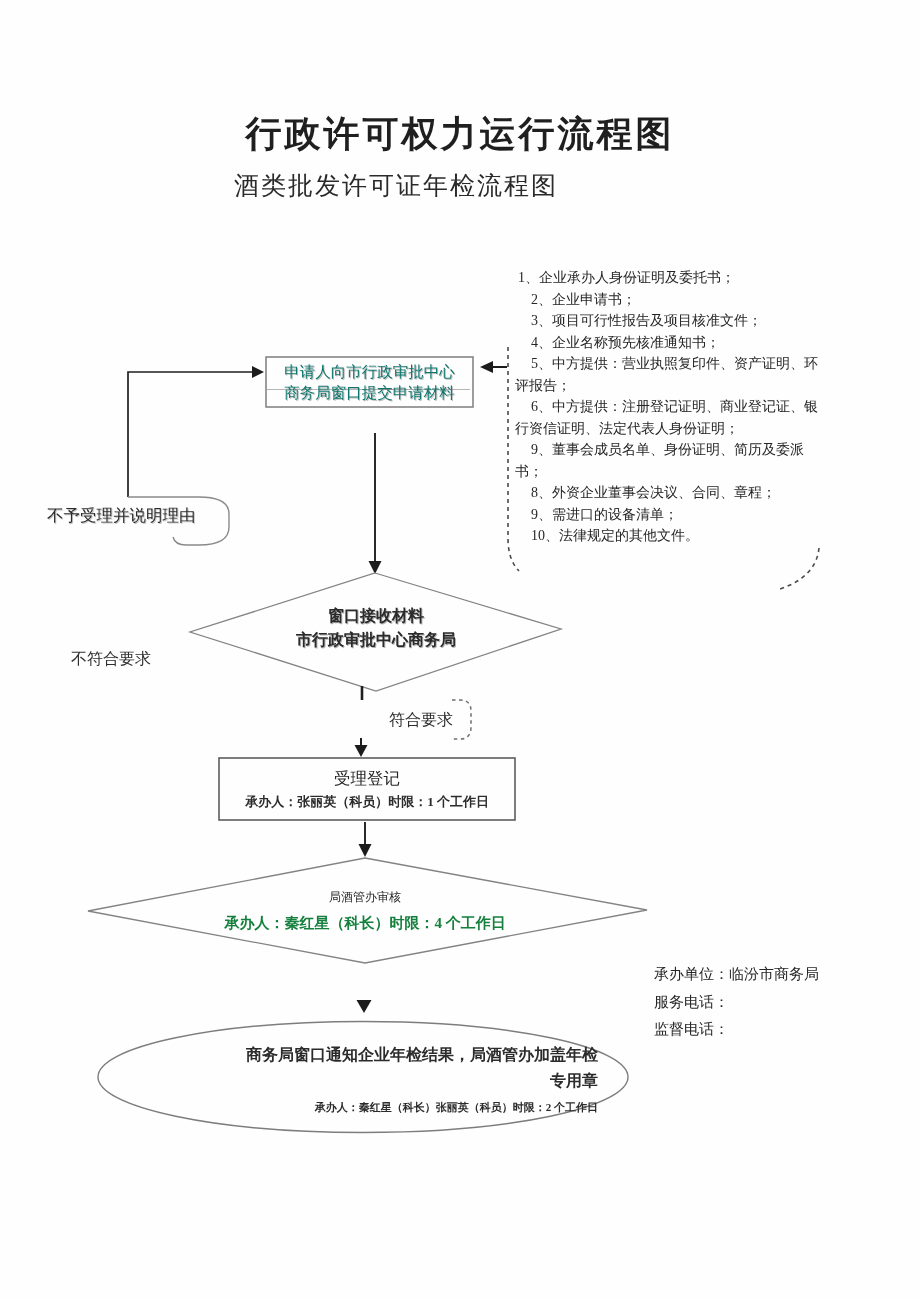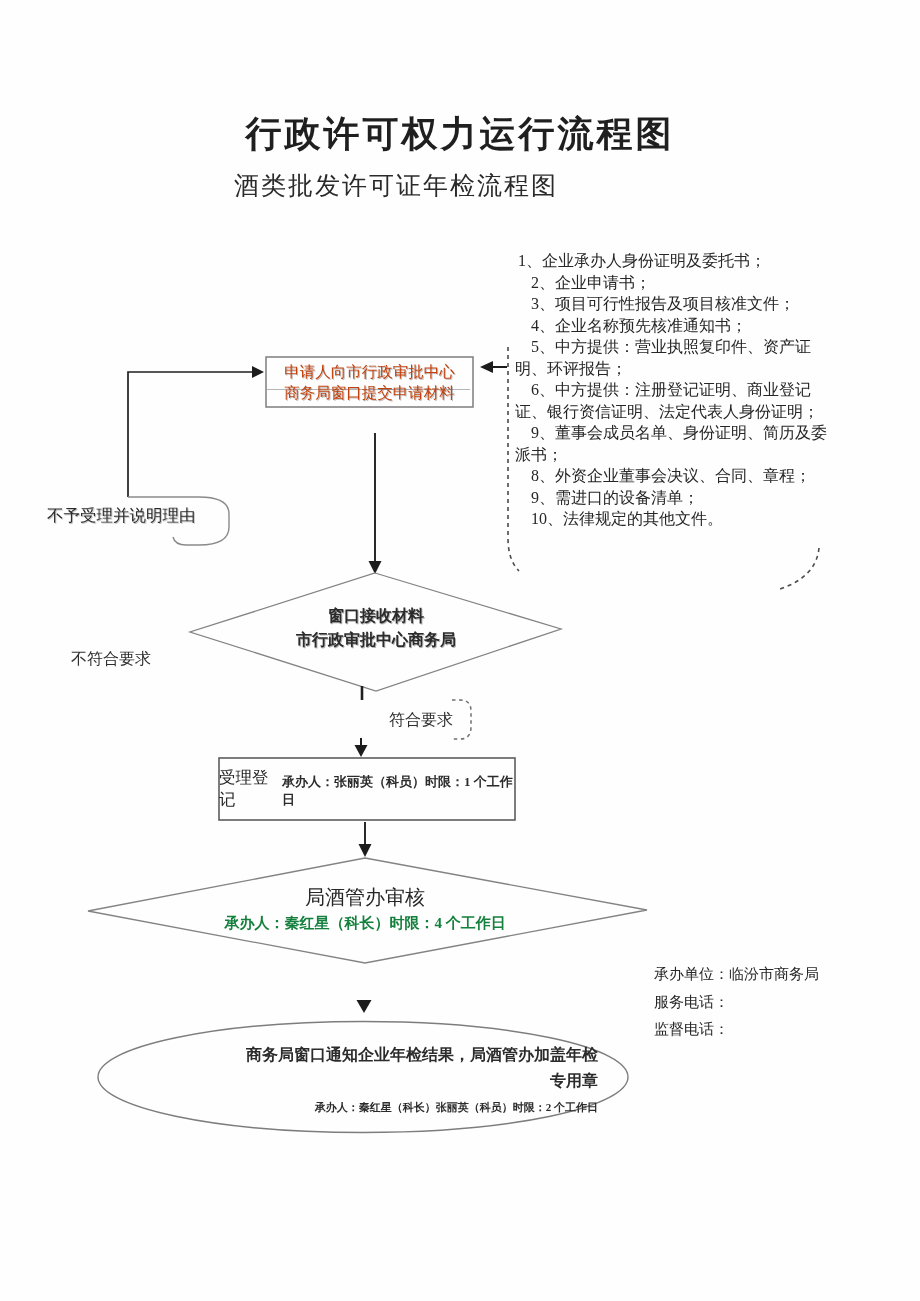--- a/index.html
+++ b/index.html
@@ -15,55 +15,55 @@
   .doc-title{
     left:0;top:110px;width:920px;text-align:center;
     font-size:36px;font-weight:600;letter-spacing:3px;color:#1f1f1f;
   }
   .doc-subtitle{
     left:0;top:169px;width:792px;text-align:center;
     font-size:25px;font-weight:500;letter-spacing:2px;color:#2a2a2a;
   }
 
   .materials{
-    left:506px;top:250px;width:324px;
-    font-size:16px;line-height:21.5px;font-weight:500;color:#262626;
+    left:506px;top:267px;width:324px;
+    font-size:14px;line-height:21.5px;font-weight:500;color:#262626;
   }
   .mat-item{padding-left:9px;text-indent:16px;}
   .mat-item:first-child{text-indent:3px;}
 
   .submit-box-text{
     left:266px;top:357px;width:207px;height:50px;
     display:flex;flex-direction:column;justify-content:center;align-items:center;
-    font-size:15.5px;line-height:21px;font-weight:500;color:#c2410c;
+    font-size:15.5px;line-height:21px;font-weight:500;color:#0f766e;
     text-shadow:0.9px 1.1px 0 rgba(70,70,70,0.35);
   }
   .reject-label{
     left:47px;top:505px;font-size:16.5px;font-weight:500;color:#2b2b2b;
     text-shadow:0.9px 1px 0 rgba(70,70,70,0.3);white-space:nowrap;
   }
   .decision1-text{
     left:256px;top:604px;width:240px;text-align:center;
     font-size:16px;line-height:24px;font-weight:600;color:#2b2b2b;
     text-shadow:1px 1.1px 0 rgba(70,70,70,0.4);
   }
   .no-label{left:71px;top:649px;font-size:16px;font-weight:500;white-space:nowrap;}
   .yes-label{left:389px;top:710px;font-size:16px;font-weight:500;white-space:nowrap;}
 
   .register-box-text{
     left:219px;top:758px;width:296px;height:62px;
-    display:flex;flex-direction:row;justify-content:center;align-items:center;
+    display:flex;flex-direction:column;justify-content:center;align-items:center;
   }
   .register-title{font-size:16.5px;font-weight:500;color:#242424;}
   .register-detail{font-size:13px;font-weight:600;color:#2b2b2b;margin-top:3px;}
 
   .decision2-text{
     left:165px;top:884px;width:400px;text-align:center;line-height:26px;
   }
-  .decision2-title{font-size:20px;font-weight:500;color:#262626;}
+  .decision2-title{font-size:12px;font-weight:500;color:#262626;}
   .decision2-detail{font-size:15px;font-weight:600;color:#15803d;}
 
   .contact-block{
     left:654px;top:961px;font-size:15px;line-height:27.5px;font-weight:500;color:#262626;
   }
 
   .ellipse-text{
     left:128px;top:1042px;width:470px;text-align:right;line-height:26px;
   }
   .ellipse-line{font-size:16px;font-weight:600;color:#2b2b2b;}

